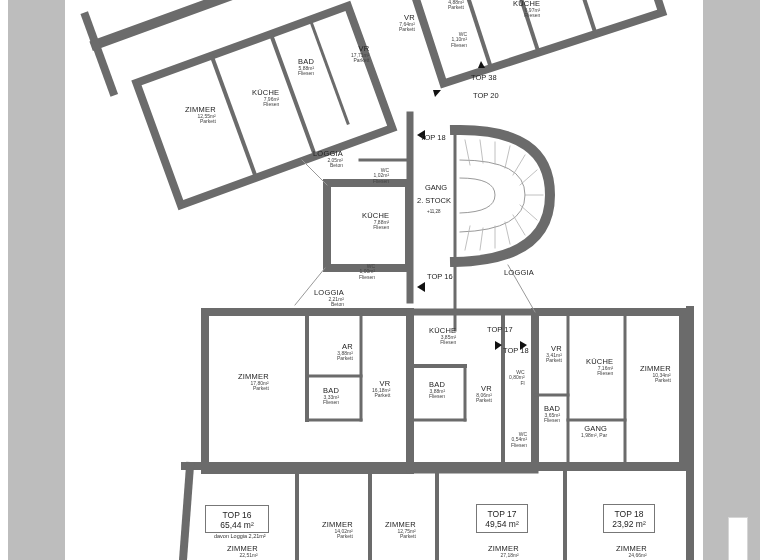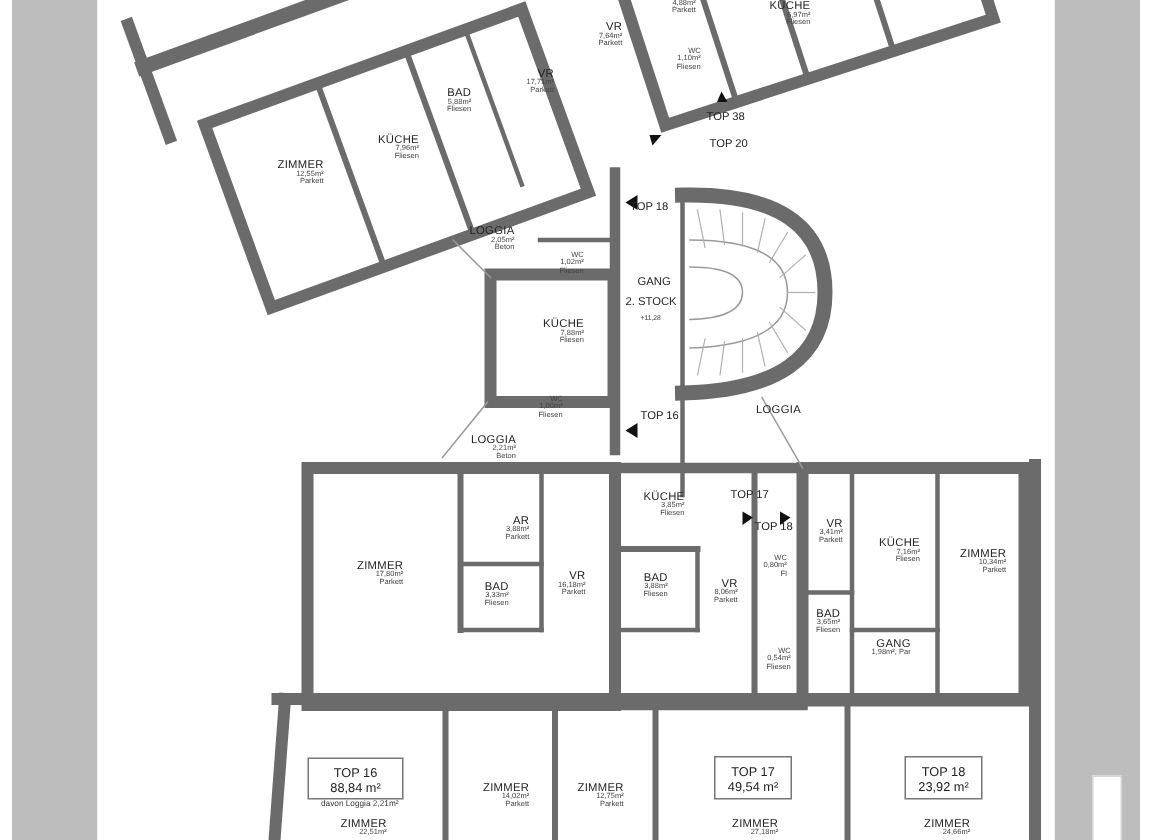--- a/index.html
+++ b/index.html
@@ -282,21 +282,21 @@
       <span class="a">10,34m²</span>
       <span class="m">Parkett</span>
     </div>
   <div class="lbl" style="left:551px;top:545px;">
       <span class="n">ZIMMER</span>
       <span class="a">24,66m²</span>
     </div>
 
   <div class="box" style="left:140px;top:505px;width:62px;height:26px;">
       <span class="t1">TOP 16</span>
-      <span class="t2">88,84 m²</span>
+      <span class="t2">65,44 m²</span>
     </div>
   <div class="sub" style="left:149px;top:533px;">davon Loggia 2,21m²</div>
   <div class="box" style="left:411px;top:504px;width:50px;height:27px;">
       <span class="t1">TOP 17</span>
       <span class="t2">49,54 m²</span>
     </div>
   <div class="box" style="left:538px;top:504px;width:50px;height:27px;">
       <span class="t1">TOP 18</span>
       <span class="t2">23,92 m²</span>
     </div>

